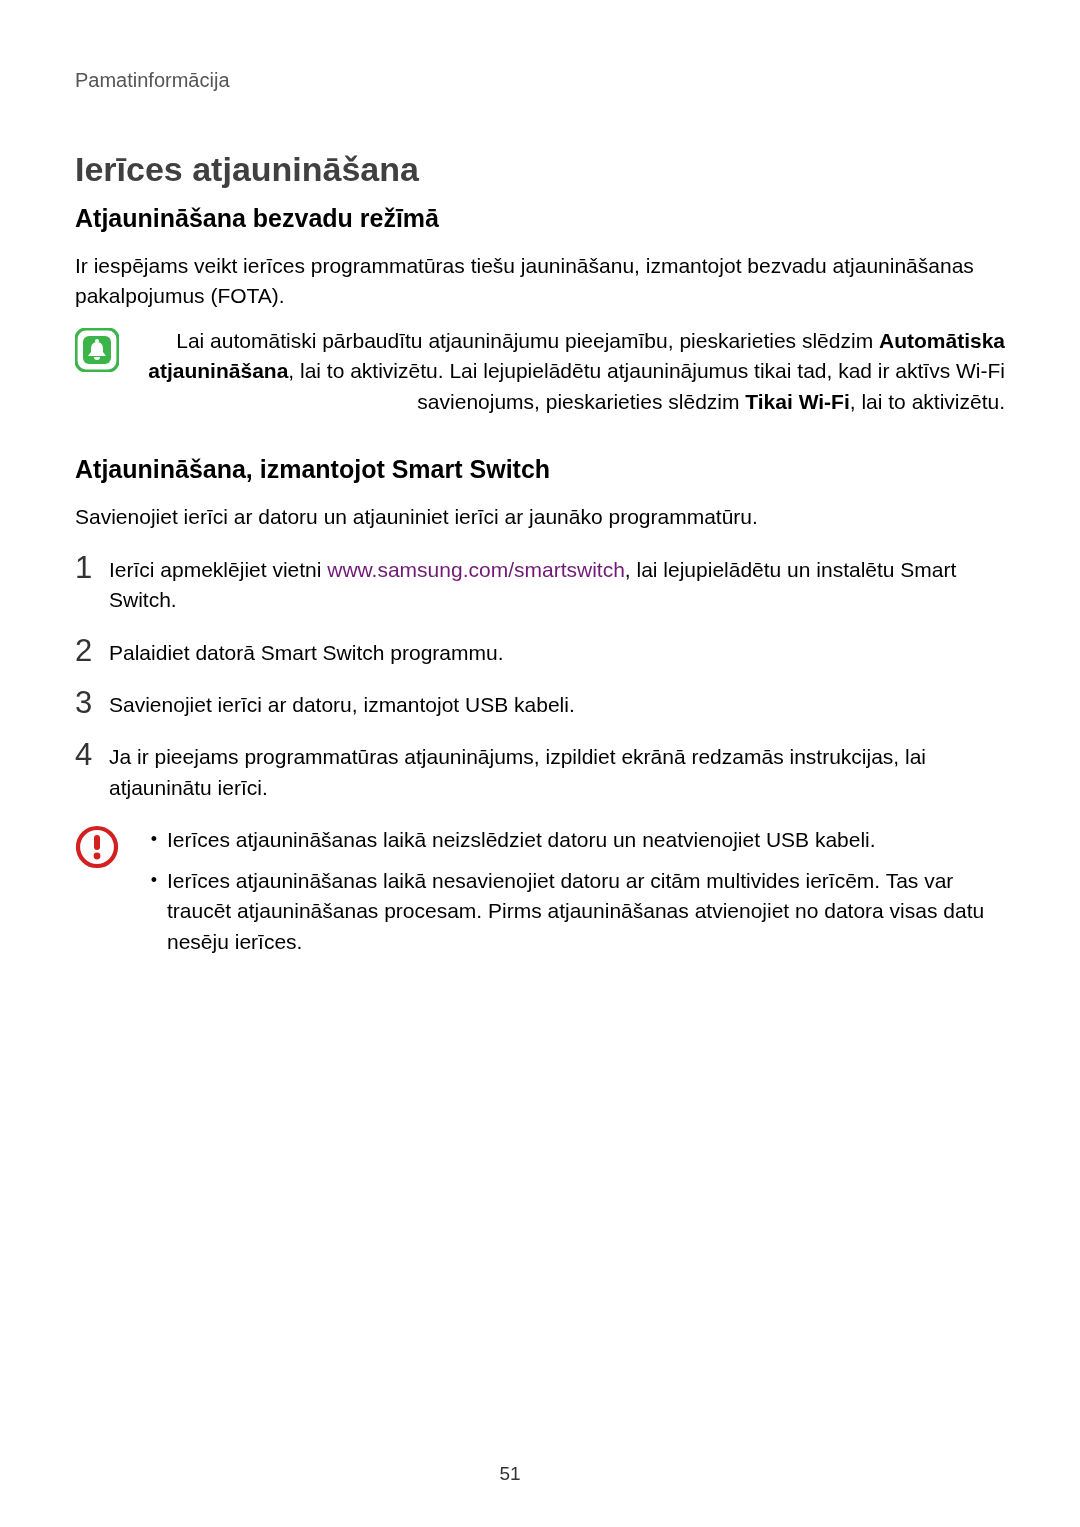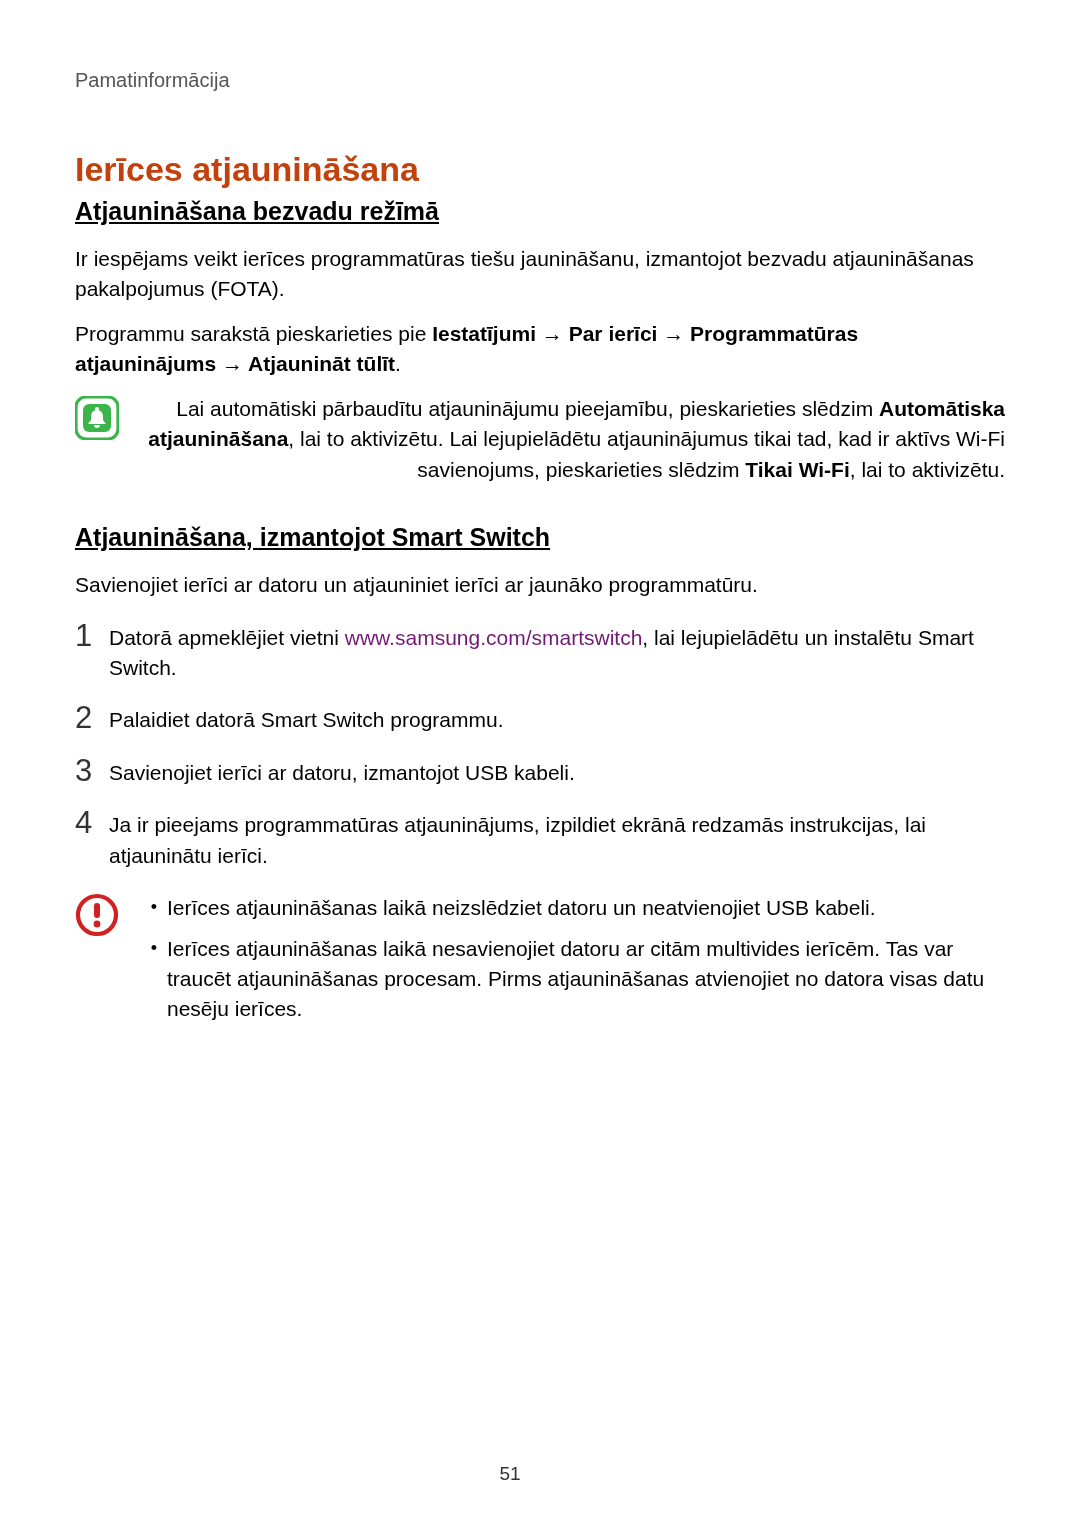--- a/index.html
+++ b/index.html
@@ -16,33 +16,32 @@
     }
     .header-text {
       font-size: 20px;
       color: #555;
       margin-bottom: 58px;
       margin-top: 5px;
     }
     .main-title {
       font-size: 34px;
       font-weight: bold;
-      color: #c2410c;
-      margin-bottom: 8px;
+      color: #404040;
+      margin-bottom: 15px;
     }
     .intro-text {
       font-size: 21px;
       line-height: 1.35;
       margin-bottom: 38px;
     }
     .section-title {
       font-size: 25px;
       font-weight: bold;
       margin-bottom: 18px;
-      text-decoration: underline;
     }
     .body-text {
       font-size: 21px;
       line-height: 1.45;
       margin-bottom: 14px;
     }
     .bold { font-weight: bold; }
     .callout {
       display: flex;
       align-items: flex-start;
@@ -120,23 +119,20 @@
 </head>
 <body>
 
 <div class="page">
   <div class="header-text">Pamatinformācija</div>
 
   <h1 class="main-title">Ierīces atjaunināšana</h1>
 
   <h2 class="section-title">Atjaunināšana bezvadu režīmā</h2>
   <p class="body-text">Ir iespējams veikt ierīces programmatūras tiešu jaunināšanu, izmantojot bezvadu atjaunināšanas pakalpojumus (FOTA).</p>
-  <p class="body-text">
-    <span>Programmu sarakstā pieskarieties pie </span><span class="bold">Iestatījumi → Par ierīci → Programmatūras atjauninājums → Atjaunināt tūlīt</span><span>.</span>
-  </p>
 
   <div class="callout">
     <span class="callout-icon">
       <svg viewBox="0 0 44 44" width="44" height="44">
         <rect x="1" y="1" width="42" height="42" rx="10" ry="10" fill="#ffffff" stroke="#3bb54a" stroke-width="3.2"></rect>
         <rect x="8" y="8" width="28" height="28" rx="6" ry="6" fill="#3bb54a"></rect>
         <path d="M22 14 c4 0 6 3 6 7 l0 3 l3 4 l-18 0 l3 -4 l0 -3 c0 -4 2 -7 6 -7 z" fill="#ffffff"></path>
         <circle cx="22" cy="13" r="2" fill="#ffffff"></circle>
         <path d="M19 29 a3 3 0 0 0 6 0 z" fill="#ffffff"></path>
       </svg>
@@ -145,21 +141,21 @@
       <span>Lai automātiski pārbaudītu atjauninājumu pieejamību, pieskarieties slēdzim </span><span class="bold">Automātiska atjaunināšana</span><span>, lai to aktivizētu. Lai lejupielādētu atjauninājumus tikai tad, kad ir aktīvs Wi-Fi savienojums, pieskarieties slēdzim </span><span class="bold">Tikai Wi-Fi</span><span>, lai to aktivizētu.</span>
     </div>
   </div>
 
   <h2 class="section-title sec2">Atjaunināšana, izmantojot Smart Switch</h2>
   <p class="body-text">Savienojiet ierīci ar datoru un atjauniniet ierīci ar jaunāko programmatūru.</p>
 
   <div class="ol-item" style="margin-top:22px;">
     <div class="ol-num">1</div>
     <div class="ol-text">
-      <span>Datorā apmeklējiet vietni </span><span class="link">www.samsung.com/smartswitch</span><span>, lai lejupielādētu un instalētu Smart Switch.</span>
+      <span>Ierīci apmeklējiet vietni </span><span class="link">www.samsung.com/smartswitch</span><span>, lai lejupielādētu un instalētu Smart Switch.</span>
     </div>
   </div>
 
   <div class="ol-item">
     <div class="ol-num">2</div>
     <div class="ol-text">Palaidiet datorā Smart Switch programmu.</div>
   </div>
 
   <div class="ol-item">
     <div class="ol-num">3</div>

